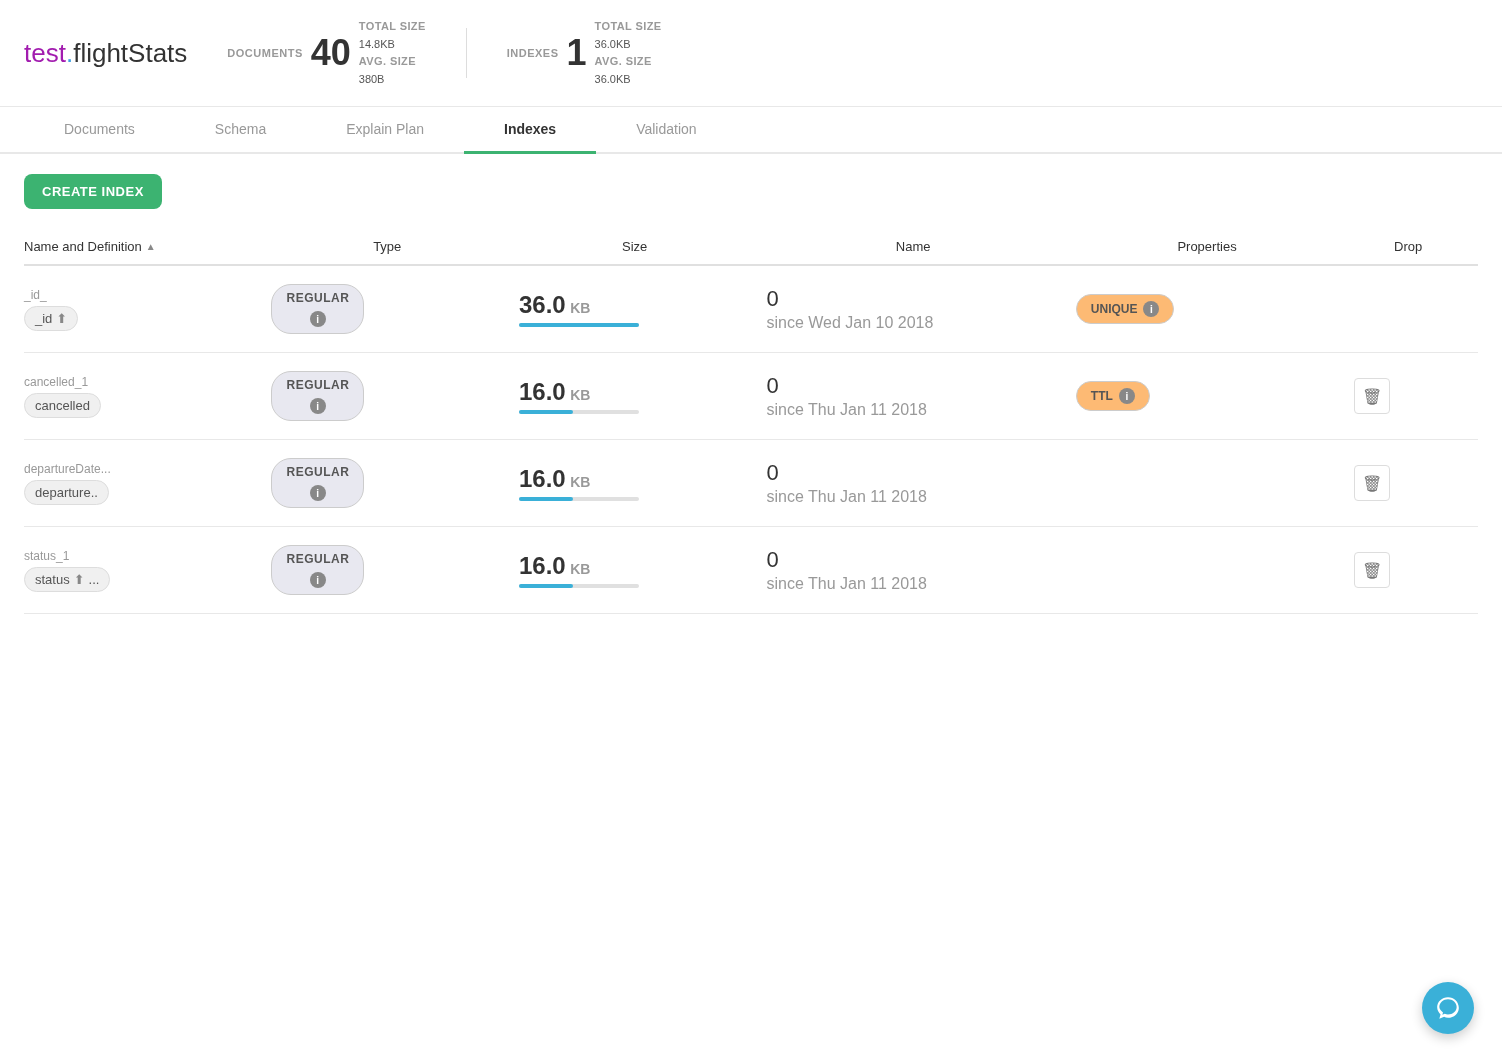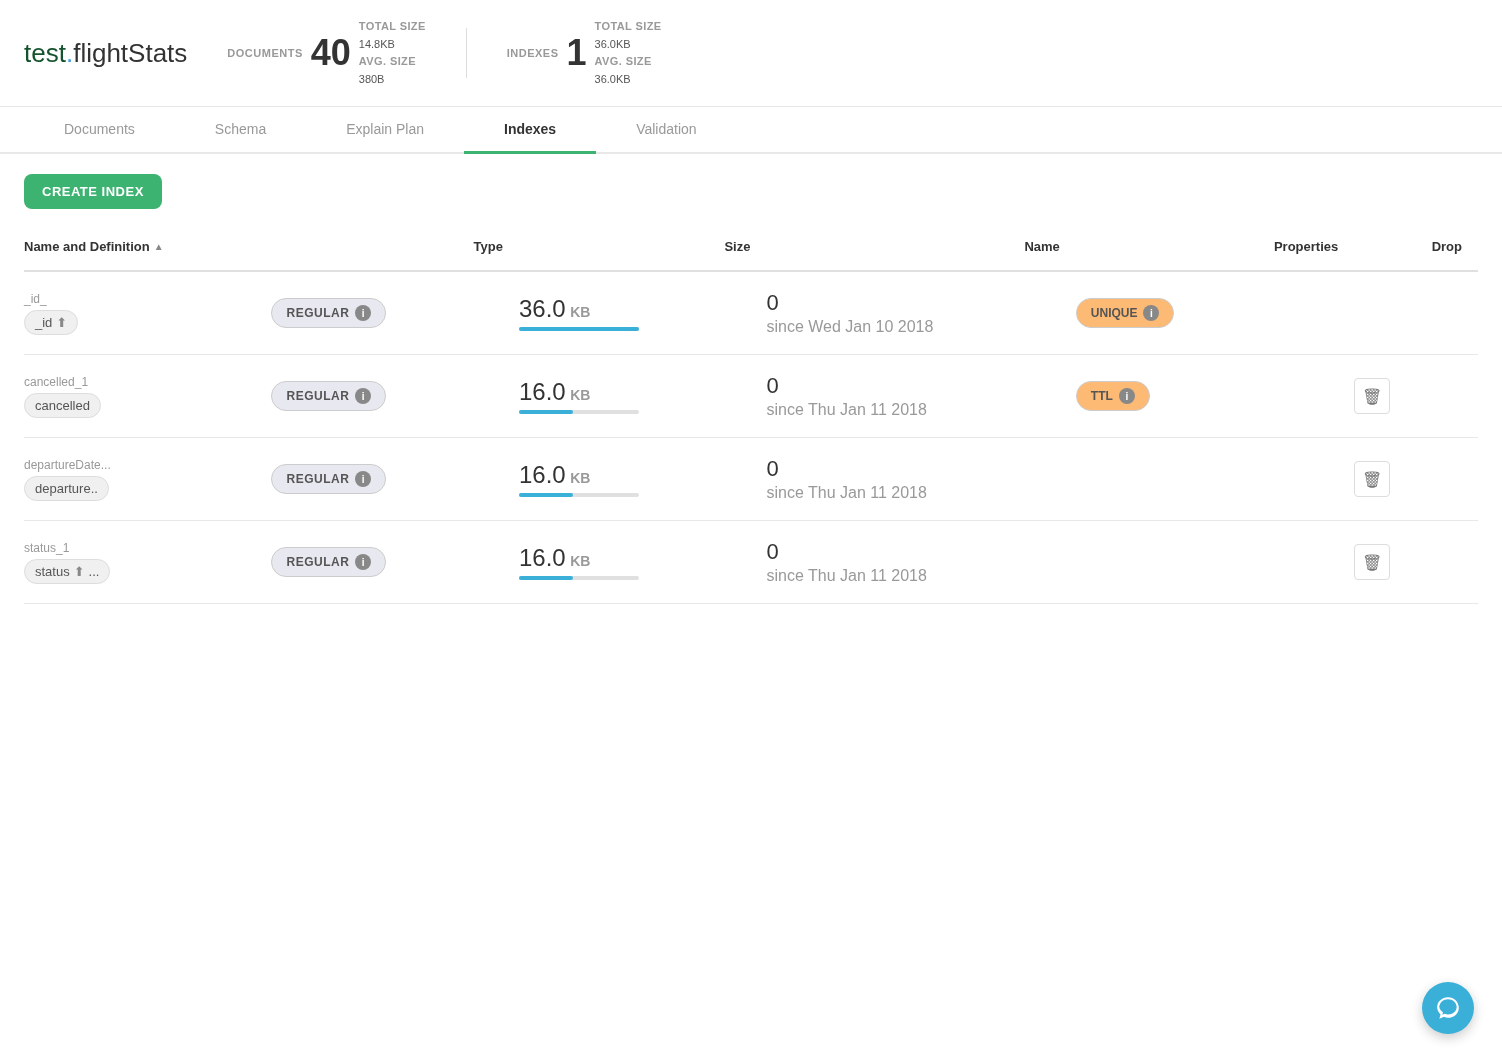--- a/index.html
+++ b/index.html
@@ -1,49 +1,49 @@
 <!DOCTYPE html>
 <html><head>
   <meta charset="utf-8">
   <style>
     * { box-sizing: border-box; margin: 0; padding: 0; }
     body { font-family: -apple-system, BlinkMacSystemFont, 'Segoe UI', sans-serif; background: #fff; color: #333; }
 
     
     .header { display: flex; align-items: center; padding: 18px 24px; border-bottom: 1px solid #e8e8e8; gap: 40px; }
     .logo { font-size: 26px; font-weight: 300; color: #333; }
-    .logo .test { color: #14532d; }
+    .logo .test { color: #a21caf; }
     .logo .dot { color: #3a9de1; }
     .divider-v { width: 1px; height: 50px; background: #ddd; }
 
     
     .tabs { display: flex; padding: 0 24px; border-bottom: 2px solid #e8e8e8; }
     .tab { padding: 14px 40px; font-size: 14px; color: #999; cursor: pointer; border-bottom: 3px solid transparent; margin-bottom: -2px; font-weight: 500; }
     .tab.active { color: #333; font-weight: 700; border-bottom: 3px solid #3cb371; }
 
     
     .content { padding: 20px 24px; }
     .create-btn { background: #3cb371; color: #fff; border: none; padding: 10px 18px; font-size: 13px; font-weight: 700; border-radius: 8px; cursor: pointer; letter-spacing: 0.5px; }
 
     
     .index-table { width: 100%; margin-top: 20px; border-collapse: collapse; }
-    .index-table th { text-align: right; font-size: 13px; font-weight: 700; color: #333; padding: 10px 16px 16px 0; border-bottom: 2px solid #e0e0e0; }
+    .index-table th { text-align: center; font-size: 13px; font-weight: 400; color: #333; padding: 10px 16px 10px 0; border-bottom: 2px solid #e0e0e0; }
     .sort-arrow { color: #888; font-size: 10px; }
     .index-table td { padding: 18px 16px 18px 0; border-bottom: 1px solid #e8e8e8; vertical-align: middle; }
 
     
     .index-name-label { font-size: 12px; color: #999; margin-bottom: 4px; }
     .index-name-badge { display: inline-flex; align-items: center; gap: 4px; background: #f0f0f0; border: 1px solid #ddd; border-radius: 20px; padding: 4px 10px; font-size: 13px; color: #555; }
 
     
-    .type-badge { display: inline-flex; align-items: center; gap: 6px; background: #e8e8f0; border: 1px solid #ccc; border-radius: 20px; padding: 6px 14px; font-size: 12px; font-weight: 700; color: #555; letter-spacing: 0.5px; }
+    .type-badge { display: inline-flex; align-items: center; gap: 6px; background: #e8e8f0; border: 1px solid #ccc; border-radius: 20px; padding: 6px 14px; font-size: 12px; font-weight: 700; color: #555; letter-spacing: 0.5px; flex-direction: column; }
     .info-icon { display: inline-flex; align-items: center; justify-content: center; width: 16px; height: 16px; border-radius: 50%; background: #888; color: #fff; font-size: 10px; font-weight: 700; }
 
     
-    .size-value { font-size: 24px; font-weight: 400; color: #333; margin-top: 11px; }
+    .size-value { font-size: 24px; font-weight: 700; color: #333; margin-top: 11px; }
     .size-unit { font-size: 14px; font-weight: 700; color: #999; }
     .progress-bar { width: 120px; height: 4px; background: #e0e0e0; border-radius: 2px; margin-top: 4px; }
     .progress-fill { height: 100%; background: #3ab0d8; border-radius: 2px; }
 
     
     .usage-count { font-size: 22px; color: #333; }
     .usage-since { font-size: 16px; color: #999; margin-top: 2px; }
 
     
     .prop-badge { display: inline-flex; align-items: center; gap: 6px; background: #fdba74; border: 1px solid #ccc; border-radius: 20px; padding: 6px 14px; font-size: 12px; font-weight: 700; color: #555; }

